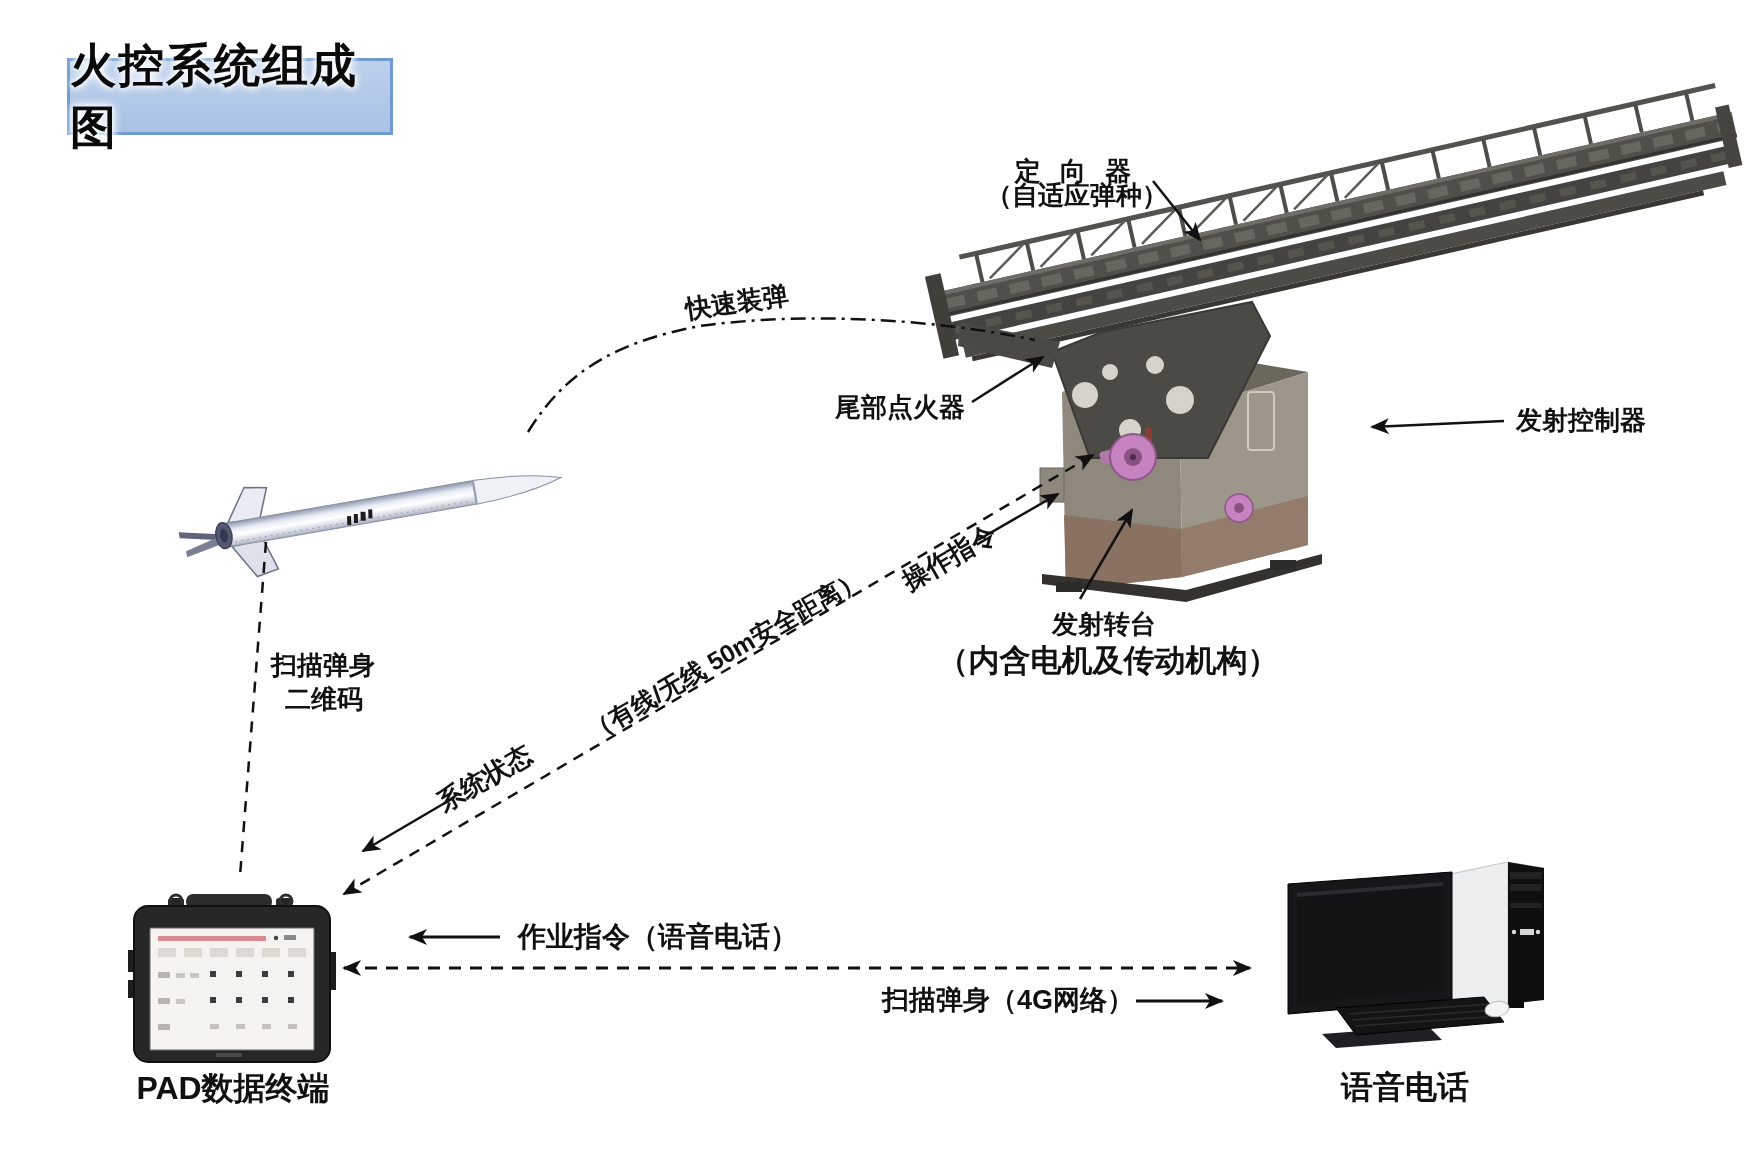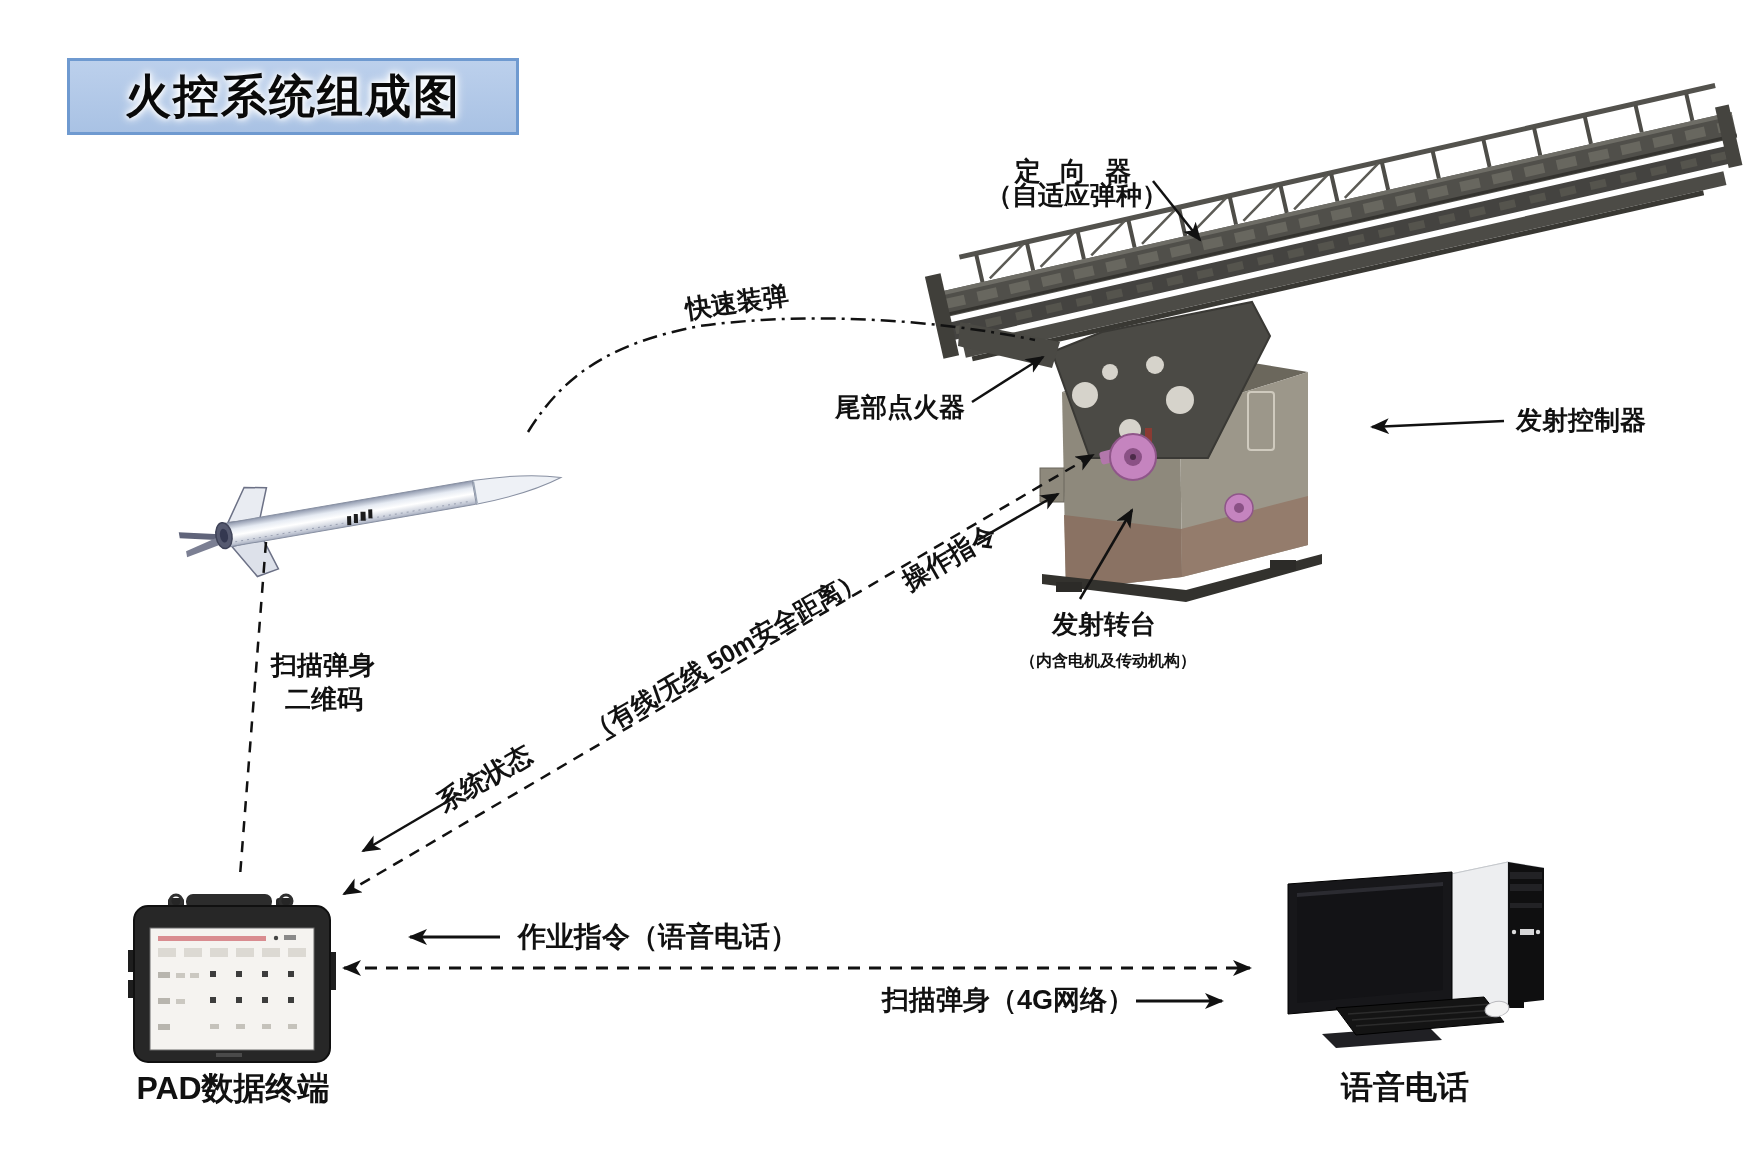--- a/index.html
+++ b/index.html
@@ -6,32 +6,32 @@
   #stage{
     position:relative;width:1750px;height:1172px;background:#ffffff;overflow:hidden;
     font-family:"Liberation Sans","DejaVu Sans",sans-serif;color:#111;
   }
   #diagram-svg{position:absolute;left:0;top:0;width:1750px;height:1172px;}
   .lbl{
     position:absolute;font-weight:bold;color:#111;white-space:nowrap;
     transform:translate(-50%,-50%);line-height:1.15;text-align:center;
   }
   .title-box{
-    position:absolute;left:67px;top:58px;width:452px;height:77px;
+    position:absolute;left:67px;top:58px;width:326px;height:77px;
     background:linear-gradient(#bcd0ec,#a9c2e4);
     border:3px solid #6f9ad0;box-sizing:border-box;
     display:flex;align-items:center;justify-content:center;
   }
   .title-text{
     font-size:46px;font-weight:bold;color:#0a0a0a;letter-spacing:2px;
     text-shadow:0 0 5px #fff,0 0 9px #fff,0 0 12px #fff;
   }
   .f26{font-size:26px;}
   .f25{font-size:25px;}
-  .f23{font-size:16px;text-align:right;}
+  .f23{font-size:31px;text-align:right;}
   .f27{font-size:27px;}
   .f28{font-size:28px;}
   .f31{font-size:32px;}
   
   .p-director1{left:1076px;top:172px;letter-spacing:6px;text-align:right;}
   .p-director2{left:1077px;top:196px;}
   .p-quickload{left:737px;top:303px;transform:translate(-50%,-50%) rotate(-8deg);}
   .p-tailign{left:900px;top:408px;}
   .p-launchctl{left:1516px;top:421px;transform:translate(0,-50%);}
   .p-turn1{left:1104px;top:625px;}

